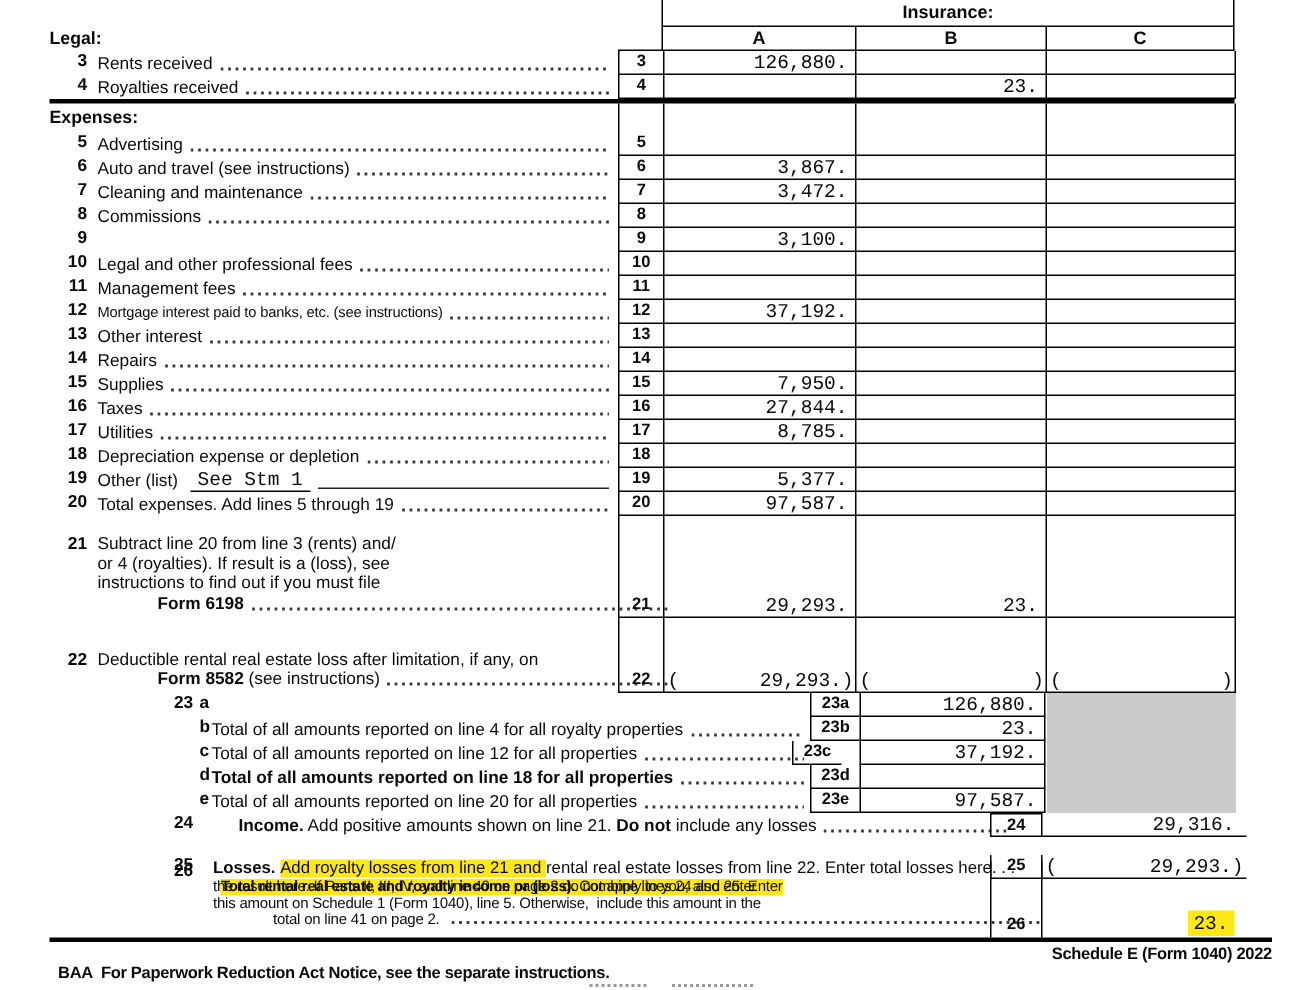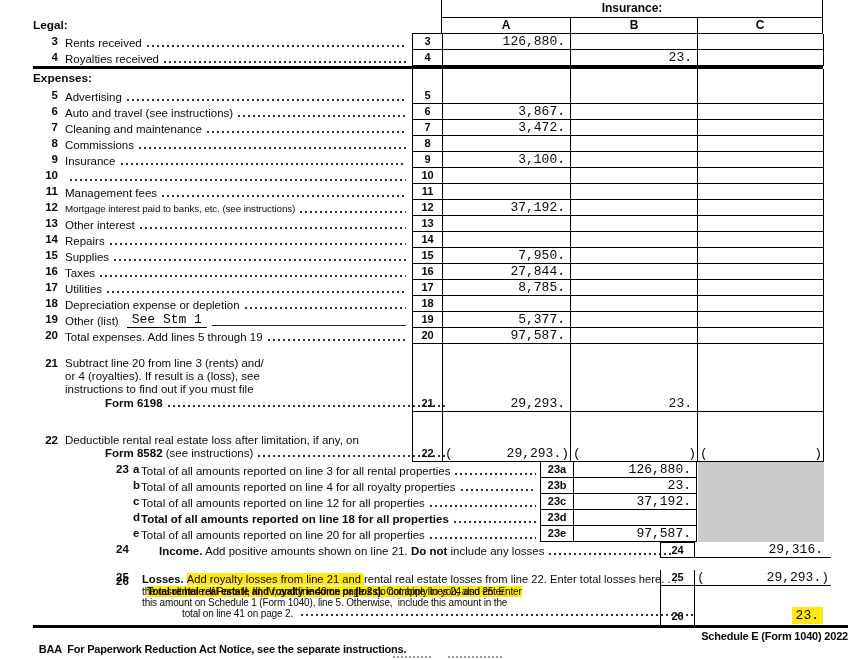--- a/index.html
+++ b/index.html
@@ -137,33 +137,29 @@
 
       <span class="leader"></span>
     </div>
     <div class="cell numbox">8</div>
     <div class="cell colA mono"></div>
     <div class="cell colB mono"></div>
     <div class="cell colC mono"></div>
   </div>
     <div class="frow" style="top: 152px;">
     <div class="numlbl">9</div>
-    <div class="lblarea">
-      <span class="lbl">Insurance</span>
-
-      <span class="leader"></span>
-    </div>
     <div class="cell numbox">9</div>
     <div class="cell colA mono">3,100.</div>
     <div class="cell colB mono"></div>
     <div class="cell colC mono"></div>
   </div>
     <div class="frow" style="top: 168px;">
     <div class="numlbl">10</div>
     <div class="lblarea">
+      <span class="lbl">Legal and other professional fees</span>
 
       <span class="leader"></span>
     </div>
     <div class="cell numbox">10</div>
     <div class="cell colA mono"></div>
     <div class="cell colB mono"></div>
     <div class="cell colC mono"></div>
   </div>
     <div class="frow" style="top: 184px;">
     <div class="numlbl">11</div>
@@ -333,45 +329,41 @@
     <span>(</span>
     <span>)</span>
   </div>
 </div>
 
 <div class="abs" style="left:698px;top:462px;width:126px;height:80px;background:#cbcbcb;"></div>
 
 <div class="frow" style="top:462px;">
   <div class="abs b" style="left:116px;font-size:11.5px;line-height:15px;">23</div>
   <div class="abs b" style="left:133px;font-size:11.5px;line-height:15px;">a</div>
-  <div class="lblarea" style="left:141px;width:397px;">
-    <span class="lbl">Total of all amounts reported on line 3 for all rental properties</span>
-    <span class="leader"></span>
-  </div>
   <div class="cell numbox" style="left:540px;width:33px;">23a</div>
   <div class="cell mono" style="left:573px;width:124px;border-right:1px solid #000;">126,880.</div>
 </div>
 
 <div class="frow" style="top:478px;">
   <div class="abs b" style="left:133px;font-size:11.5px;line-height:15px;">b</div>
   <div class="lblarea" style="left:141px;width:397px;">
     <span class="lbl">Total of all amounts reported on line 4 for all royalty properties</span>
     <span class="leader"></span>
   </div>
   <div class="cell numbox" style="left:540px;width:33px;">23b</div>
   <div class="cell mono" style="left:573px;width:124px;border-right:1px solid #000;">23.</div>
 </div>
 
 <div class="frow" style="top:494px;">
   <div class="abs b" style="left:133px;font-size:11.5px;line-height:15px;">c</div>
   <div class="lblarea" style="left:141px;width:397px;">
     <span class="lbl">Total of all amounts reported on line 12 for all properties</span>
     <span class="leader"></span>
   </div>
-  <div class="cell numbox" style="left:540px;width:33px;">23c</div>
+  <div class="cell numbox" style="left:528px;width:33px;">23c</div>
   <div class="cell mono" style="left:573px;width:124px;border-right:1px solid #000;">37,192.</div>
 </div>
 
 <div class="frow" style="top:510px;">
   <div class="abs b" style="left:133px;font-size:11.5px;line-height:15px;">d</div>
   <div class="lblarea" style="left:141px;width:397px;font-weight:bold;">
     <span class="lbl">Total of all amounts reported on line 18 for all properties</span>
     <span class="leader"></span>
   </div>
   <div class="cell numbox" style="left:540px;width:33px;">23d</div>

